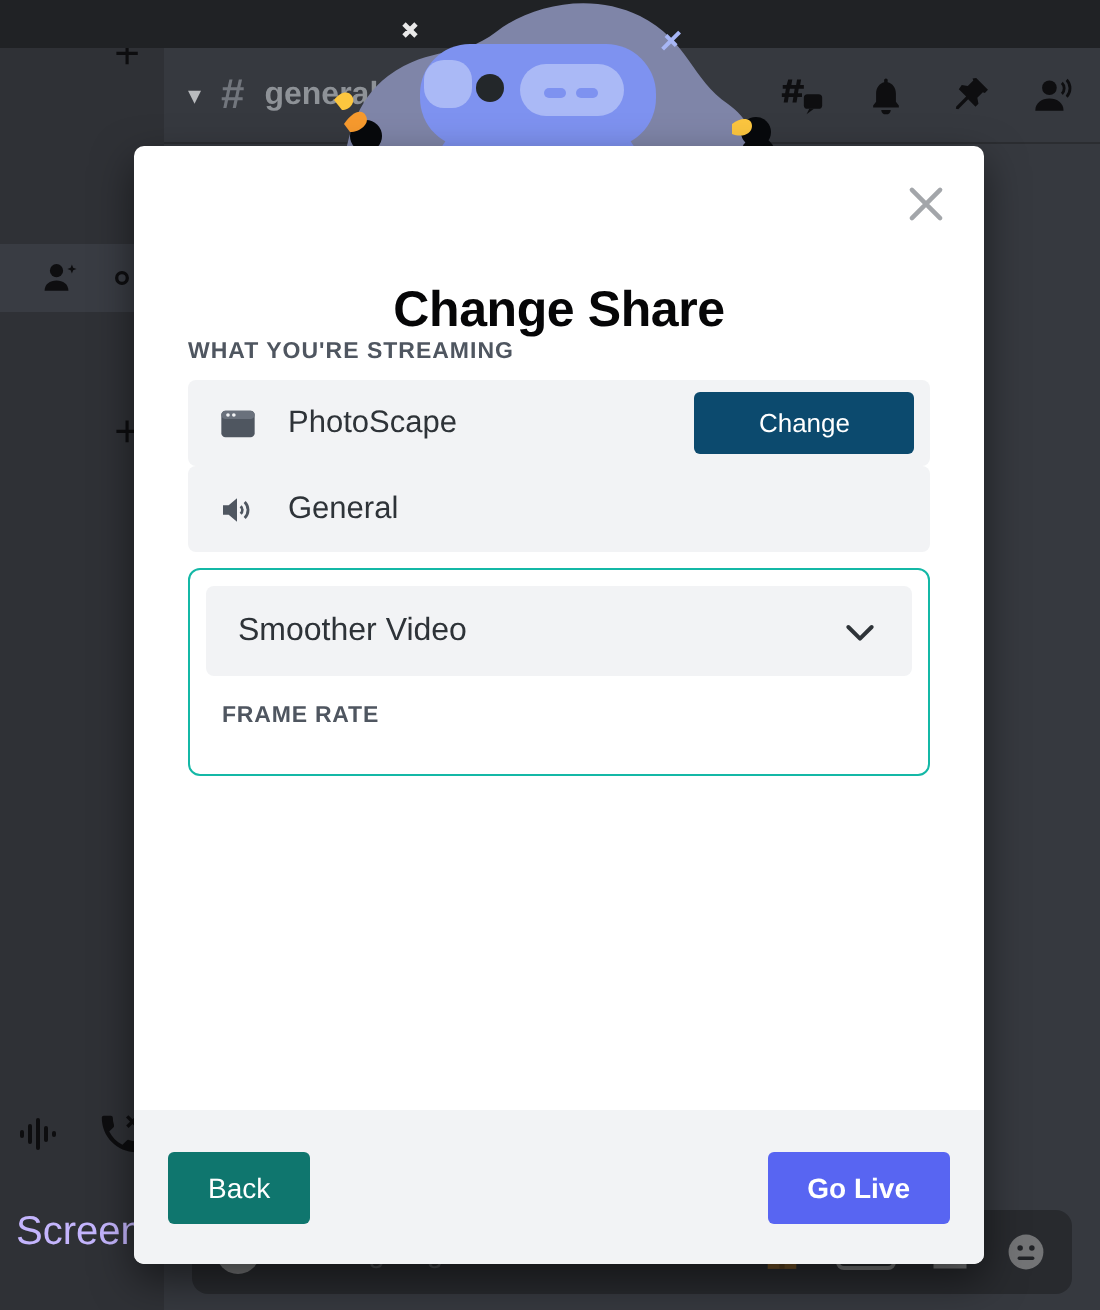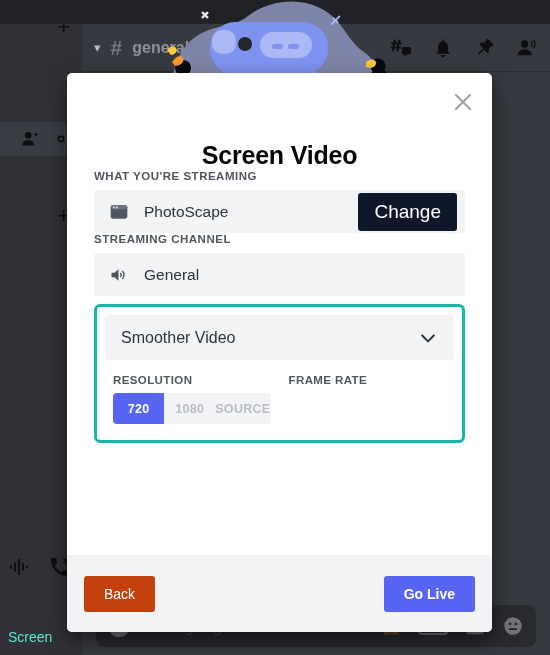--- a/index.html
+++ b/index.html
@@ -47,21 +47,21 @@
     padding-right: 10px;
   }
   .sb-bottom {
     position: absolute; left: 0; bottom: 0; width: 82px; height: 110px;
   }
   .sb-voice-icons {
     position: absolute; left: 8px; top: 10px; display: flex; gap: 16px; align-items: center;
   }
   .sb-screen-label {
     position: absolute; left: 8px; top: 60px;
-    color: #5eead4; font-size: 14px; margin-top: 24px;
+    color: #c4b5fd; font-size: 20px;
   }
 
   
   .msgbar {
     position: absolute; left: 96px; right: 14px; bottom: 8px; height: 42px;
     background: #40444b; border-radius: 8px;
     display: flex; align-items: center; padding: 0 12px; gap: 10px;
     filter: brightness(.62);
   }
   .msg-plus {
@@ -110,28 +110,28 @@
   }
 
   .field-row {
     height: 43px; background: #f2f3f5; border-radius: 4px;
     display: flex; align-items: center; padding: 0 8px 0 15px; gap: 15px;
   }
   .field-row .label { font-size: 15.5px; color: #2e3338; }
   .field-icon { flex: 0 0 auto; display: block; }
 
   .change-btn {
-    margin-left: auto; background: #0f172a; color: #fff;
-    font-size: 19px; font-weight: 500;
-    padding: 8px 16px; border: none; border-radius: 3px; cursor: pointer;
+    margin-left: auto; background: #0c4a6e; color: #fff;
+    font-size: 13px; font-weight: 500;
+    padding: 8px 32px; border: none; border-radius: 3px; cursor: pointer;
     font-family: "Liberation Sans", sans-serif;
   }
 
   .quality-box {
-    border: 3px solid #14b8a6; border-radius: 6px; padding: 8px;
+    border: 1px solid #14b8a6; border-radius: 6px; padding: 8px;
     margin-top: 8px;
   }
   .quality-select {
     height: 45px; background: #f2f3f5; border-radius: 4px;
     display: flex; align-items: center; padding: 0 16px;
     font-size: 16px; color: #2e3338; cursor: pointer;
   }
   .quality-select .chevdown { margin-left: auto; }
 
   .opt-cols { display: flex; gap: 18px; padding: 14px 8px 8px 8px; }
@@ -152,21 +152,21 @@
   .seg-item.active { background: #5865f2; color: #ffffff; }
   .seg-item.enabled { color: #2e3338; }
 
   .modal-footer {
     flex: 0 0 auto; height: 77px; background: #f2f3f5;
     border-radius: 0 0 5px 5px;
     display: flex; align-items: center; justify-content: space-between;
     padding: 0 17px;
   }
   .back-btn {
-    background: #c2410c; color: #fff; border: none; border-radius: 3px;
+    background: #0f766e; color: #fff; border: none; border-radius: 3px;
     font-size: 14px; font-weight: 500; padding: 10px 20px; cursor: pointer;
     font-family: "Liberation Sans", sans-serif;
   }
   .golive-btn {
     background: #5865f2; color: #fff; border: none; border-radius: 3px;
     font-size: 14px; font-weight: 700; padding: 10px 20px; cursor: pointer;
     font-family: "Liberation Sans", sans-serif;
   }
 </style>
 </head>
@@ -340,61 +340,52 @@
   <div class="modal">
 
     <div class="close-x">
       <svg viewBox="0 0 24 24" fill="none" stroke-linecap="round">
         <path d="M5.5 5.5 L18.5 18.5 M18.5 5.5 L5.5 18.5"></path>
       </svg>
     </div>
 
     <div class="modal-body">
 
-      <div class="modal-title">Screen Video</div>
+      <div class="modal-title">Change Share</div>
 
       <div class="section-label">WHAT YOU'RE STREAMING</div>
       <div class="field-row">
         <svg class="field-icon" width="20" height="20" viewBox="0 0 24 24" fill="#4f5660">
           <rect x="2" y="4" width="20" height="16" rx="2.5"></rect>
           <rect x="2" y="4" width="20" height="5" rx="2.5" fill="#6a717c"></rect>
           <circle cx="6" cy="6.6" r="1.1" fill="#f2f3f5"></circle>
           <circle cx="9.5" cy="6.6" r="1.1" fill="#f2f3f5"></circle>
         </svg>
         <span class="label">PhotoScape</span>
         <button class="change-btn">Change</button>
       </div>
 
-      <div class="section-label">STREAMING CHANNEL</div>
       <div class="field-row" style="padding-right:15px;">
         <svg class="field-icon" width="20" height="20" viewBox="0 0 24 24" fill="#4f5660">
           <path d="M3 9.2h3.4L11.4 5v14L6.4 14.8H3z"></path>
           <path d="M14.2 9.1a4.1 4.1 0 010 5.8l-1.2-1.2a2.4 2.4 0 000-3.4z"></path>
           <path d="M16.6 6.6a7.6 7.6 0 010 10.8l-1.2-1.2a5.9 5.9 0 000-8.4z"></path>
         </svg>
         <span class="label">General</span>
       </div>
 
       <div class="quality-box">
         <div class="quality-select">
           <span>Smoother Video</span>
           <svg class="chevdown" width="20" height="20" viewBox="0 0 24 24" fill="none" stroke="#2e3338" stroke-width="2.4" stroke-linecap="round" stroke-linejoin="round">
             <path d="M5 9l7 7 7-7"></path>
           </svg>
         </div>
 
         <div class="opt-cols">
-          <div class="opt-col">
-            <div class="opt-title">RESOLUTION</div>
-            <div class="seg">
-              <div class="seg-item active">720</div>
-              <div class="seg-item">1080</div>
-              <div class="seg-item">SOURCE</div>
-            </div>
-          </div>
 
           <div class="opt-col">
             <div class="opt-title">FRAME RATE</div>
           </div>
         </div>
       </div>
     </div>
 
     <div class="modal-footer">
       <button class="back-btn">Back</button>

